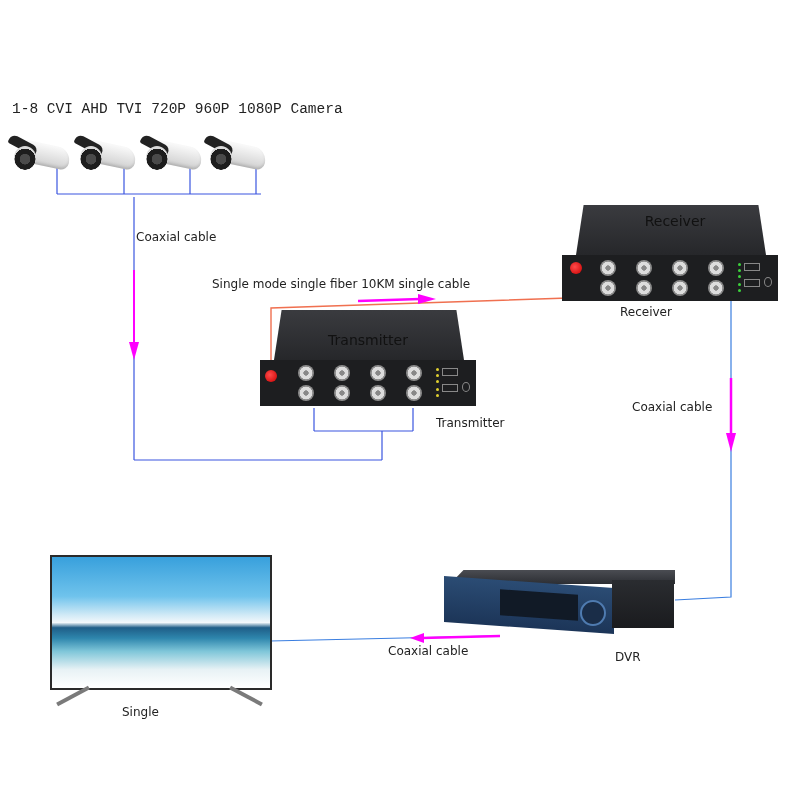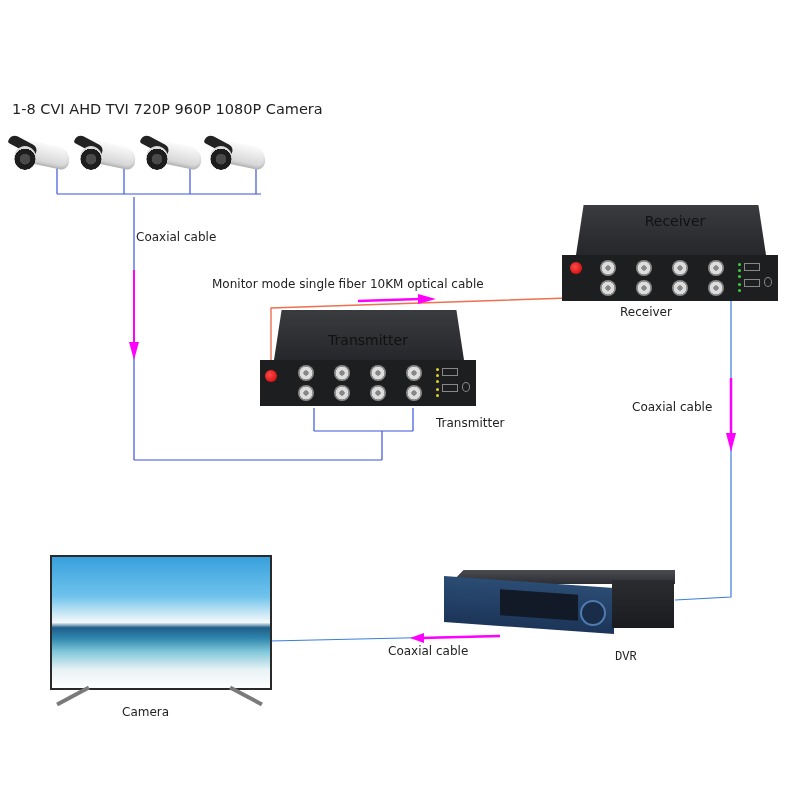--- a/index.html
+++ b/index.html
@@ -1,18 +1,18 @@
 <!DOCTYPE html>
 <html><head>
 <meta charset="utf-8">
 <style>
   html, body { margin:0; padding:0; background:#ffffff; }
   body { width:800px; height:800px; position:relative; overflow:hidden; font-family:"DejaVu Sans", sans-serif; color:#1a1a1a; }
   .label { position:absolute; font-size:12px; white-space:nowrap; color:#222; }
-  .title { position:absolute; left:12px; top:101px; font-size:14.5px; color:#222; }
+  .title { position:absolute; left:12px; top:101px; font-size:14.5px; color:#222;font-family:Liberation Mono, monospace; }
   svg.wires { position:absolute; left:0; top:0; width:800px; height:800px; }
   .device { position:absolute; }
   .box-top { position:absolute; background:linear-gradient(#3a3b3f,#26272a); }
   .box-front { position:absolute; background:#1d1e20; }
   .box-title { position:absolute; font-size:14px; color:#111; text-align:center; }
   .bnc { position:absolute; width:16px; height:16px; border-radius:50%; background:radial-gradient(circle,#888 0 22%,#ddd 24% 55%,#8a8a8a 58% 100%); }
   .fiber-port { position:absolute; width:12px; height:12px; border-radius:50%; background:radial-gradient(circle at 40% 40%,#ff4a4a,#c80000); }
   .led { position:absolute; width:3px; height:3px; border-radius:50%; background:#3cd23c; }
   .tag { position:absolute; width:14px; height:6px; border:1px solid #888; }
   .camera { position:absolute; width:62px; height:40px; }
@@ -90,21 +90,21 @@
     <div class="cam-hood"></div>
     <div class="cam-lens"></div>
 </div>
 <div class="camera" style="left:204px;top:138px;">
   <div class="cam-body"></div>
     <div class="cam-hood"></div>
     <div class="cam-lens"></div>
 </div>
 
 <div class="label" style="left:136px;top:230px;">Coaxial cable</div>
-<div class="label" style="left:212px;top:277px;">Monitor mode single fiber 10KM optical cable</div>
+<div class="label" style="left:212px;top:277px;">Single mode single fiber 10KM single cable</div>
 <div class="label" style="left:632px;top:400px;">Coaxial cable</div>
 <div class="label" style="left:388px;top:644px;">Coaxial cable</div>
 
 <div class="device" style="left:560px;top:205px;width:220px;height:100px;">
   <div class="box-top" style="left:16px;top:0;width:190px;height:50px;clip-path:polygon(4% 0,96% 0,100% 100%,0 100%);"></div>
   <div class="box-title" style="left:70px;top:8px;width:90px;">Receiver</div>
   <div class="box-front" style="left:2px;top:50px;width:216px;height:46px;"></div>
   <div class="fiber-port" style="left:10px;top:57px;"></div>
   <div class="bnc" style="left:40px;top:55px;"></div>
   <div class="bnc" style="left:76px;top:55px;"></div>
@@ -149,18 +149,18 @@
 </div>
 <div class="label" style="left:436px;top:416px;">Transmitter</div>
 
 <div class="dvr" style="left:440px;top:570px;width:240px;height:62px;">
   <div style="position:absolute;left:10px;top:0;width:225px;height:14px;background:linear-gradient(#4a4c52,#2c2e33);clip-path:polygon(6% 0,100% 0,100% 100%,0 100%);"></div>
   <div style="position:absolute;left:4px;top:12px;width:170px;height:46px;background:linear-gradient(#2b4c74,#1c3558);transform:skewY(4deg);"></div>
   <div style="position:absolute;left:172px;top:10px;width:62px;height:48px;background:linear-gradient(#2a2c30,#1a1b1e);"></div>
   <div style="position:absolute;left:60px;top:22px;width:78px;height:26px;background:#111a26;transform:skewY(4deg);"></div>
   <div style="position:absolute;left:140px;top:30px;width:22px;height:22px;border-radius:50%;border:2px solid #4f7bb0;background:#1a2d48;"></div>
 </div>
-<div class="label" style="left:615px;top:650px;font-family:Liberation Mono, monospace;">DVR</div>
+<div class="label" style="left:615px;top:650px;">DVR</div>
 
 <div class="monitor-screen"></div>
 <div class="stand" style="left:55px;top:694px;transform:rotate(-28deg);"></div>
 <div class="stand" style="left:228px;top:694px;transform:rotate(28deg);"></div>
-<div class="label" style="left:122px;top:705px;">Camera</div>
+<div class="label" style="left:122px;top:705px;">Single</div>
 
 </body></html>

